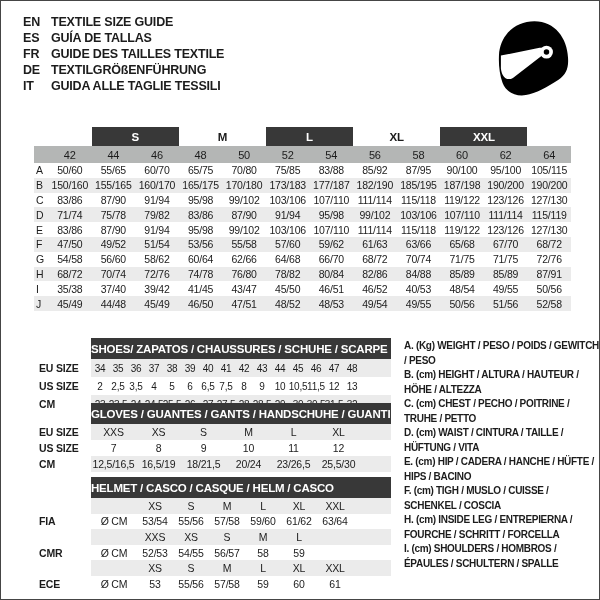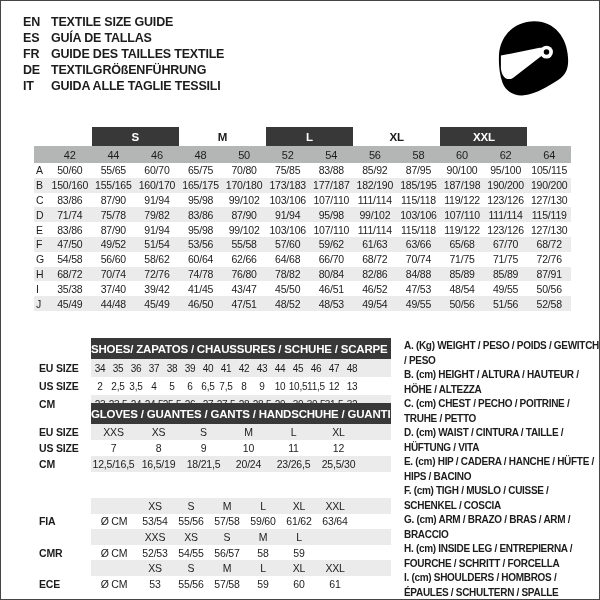--- a/index.html
+++ b/index.html
@@ -229,21 +229,21 @@
         <div class="grid13 trow">
           <div class="cell lblcell">I</div>
           <div class="cell">35/38</div>
           <div class="cell">37/40</div>
           <div class="cell">39/42</div>
           <div class="cell">41/45</div>
           <div class="cell">43/47</div>
           <div class="cell">45/50</div>
           <div class="cell">46/51</div>
           <div class="cell">46/52</div>
-          <div class="cell">47/53</div>
+          <div class="cell">40/53</div>
           <div class="cell">48/54</div>
           <div class="cell">49/55</div>
           <div class="cell">50/56</div>
         </div>
         <div class="grid13 trow stripe">
           <div class="cell lblcell">J</div>
           <div class="cell">45/49</div>
           <div class="cell">44/48</div>
           <div class="cell">45/49</div>
           <div class="cell">46/50</div>
@@ -362,20 +362,21 @@
           <div class="cell">20/24</div>
           <div class="cell">23/26,5</div>
           <div class="cell">25,5/30</div>
         </div>
       </div>
     </div>
 
   <div class="sub" id="helmet-table">
       <div class="srow titlerow">
         <div class="slbl"></div>
+        <div class="sbar">HELMET / CASCO / CASQUE / HELM / CASCO</div>
       </div>
       <div class="srow">
         <div class="slbl"></div>
         <div class="scells helmet-grid stripe">
           <div class="cell"></div>
           <div class="cell">XS</div>
           <div class="cell">S</div>
           <div class="cell">M</div>
           <div class="cell">L</div>
           <div class="cell">XL</div>
@@ -442,18 +443,17 @@
       </div>
     </div>
 
   <div class="legend" id="legend">
       <div class="legend-line">A. (Kg) WEIGHT / PESO / POIDS / GEWITCH / PESO</div>
       <div class="legend-line">B. (cm) HEIGHT / ALTURA / HAUTEUR / HÖHE / ALTEZZA</div>
       <div class="legend-line">C. (cm) CHEST / PECHO / POITRINE / TRUHE / PETTO</div>
       <div class="legend-line">D. (cm) WAIST / CINTURA / TAILLE / HÜFTUNG / VITA</div>
       <div class="legend-line">E. (cm) HIP / CADERA / HANCHE / HÜFTE / HIPS /  BACINO</div>
       <div class="legend-line">F. (cm) TIGH / MUSLO / CUISSE / SCHENKEL / COSCIA</div>
-      <div class="legend-line">G. (cm) ARM  / BRAZO / BRAS / ARM / BRACCIO</div>
       <div class="legend-line">H. (cm) INSIDE LEG / ENTREPIERNA / FOURCHE / SCHRITT / FORCELLA</div>
       <div class="legend-line">I.  (cm) SHOULDERS / HOMBROS / ÉPAULES / SCHULTERN / SPALLE</div>
     </div>
 
 </div>
 
 </body></html>

